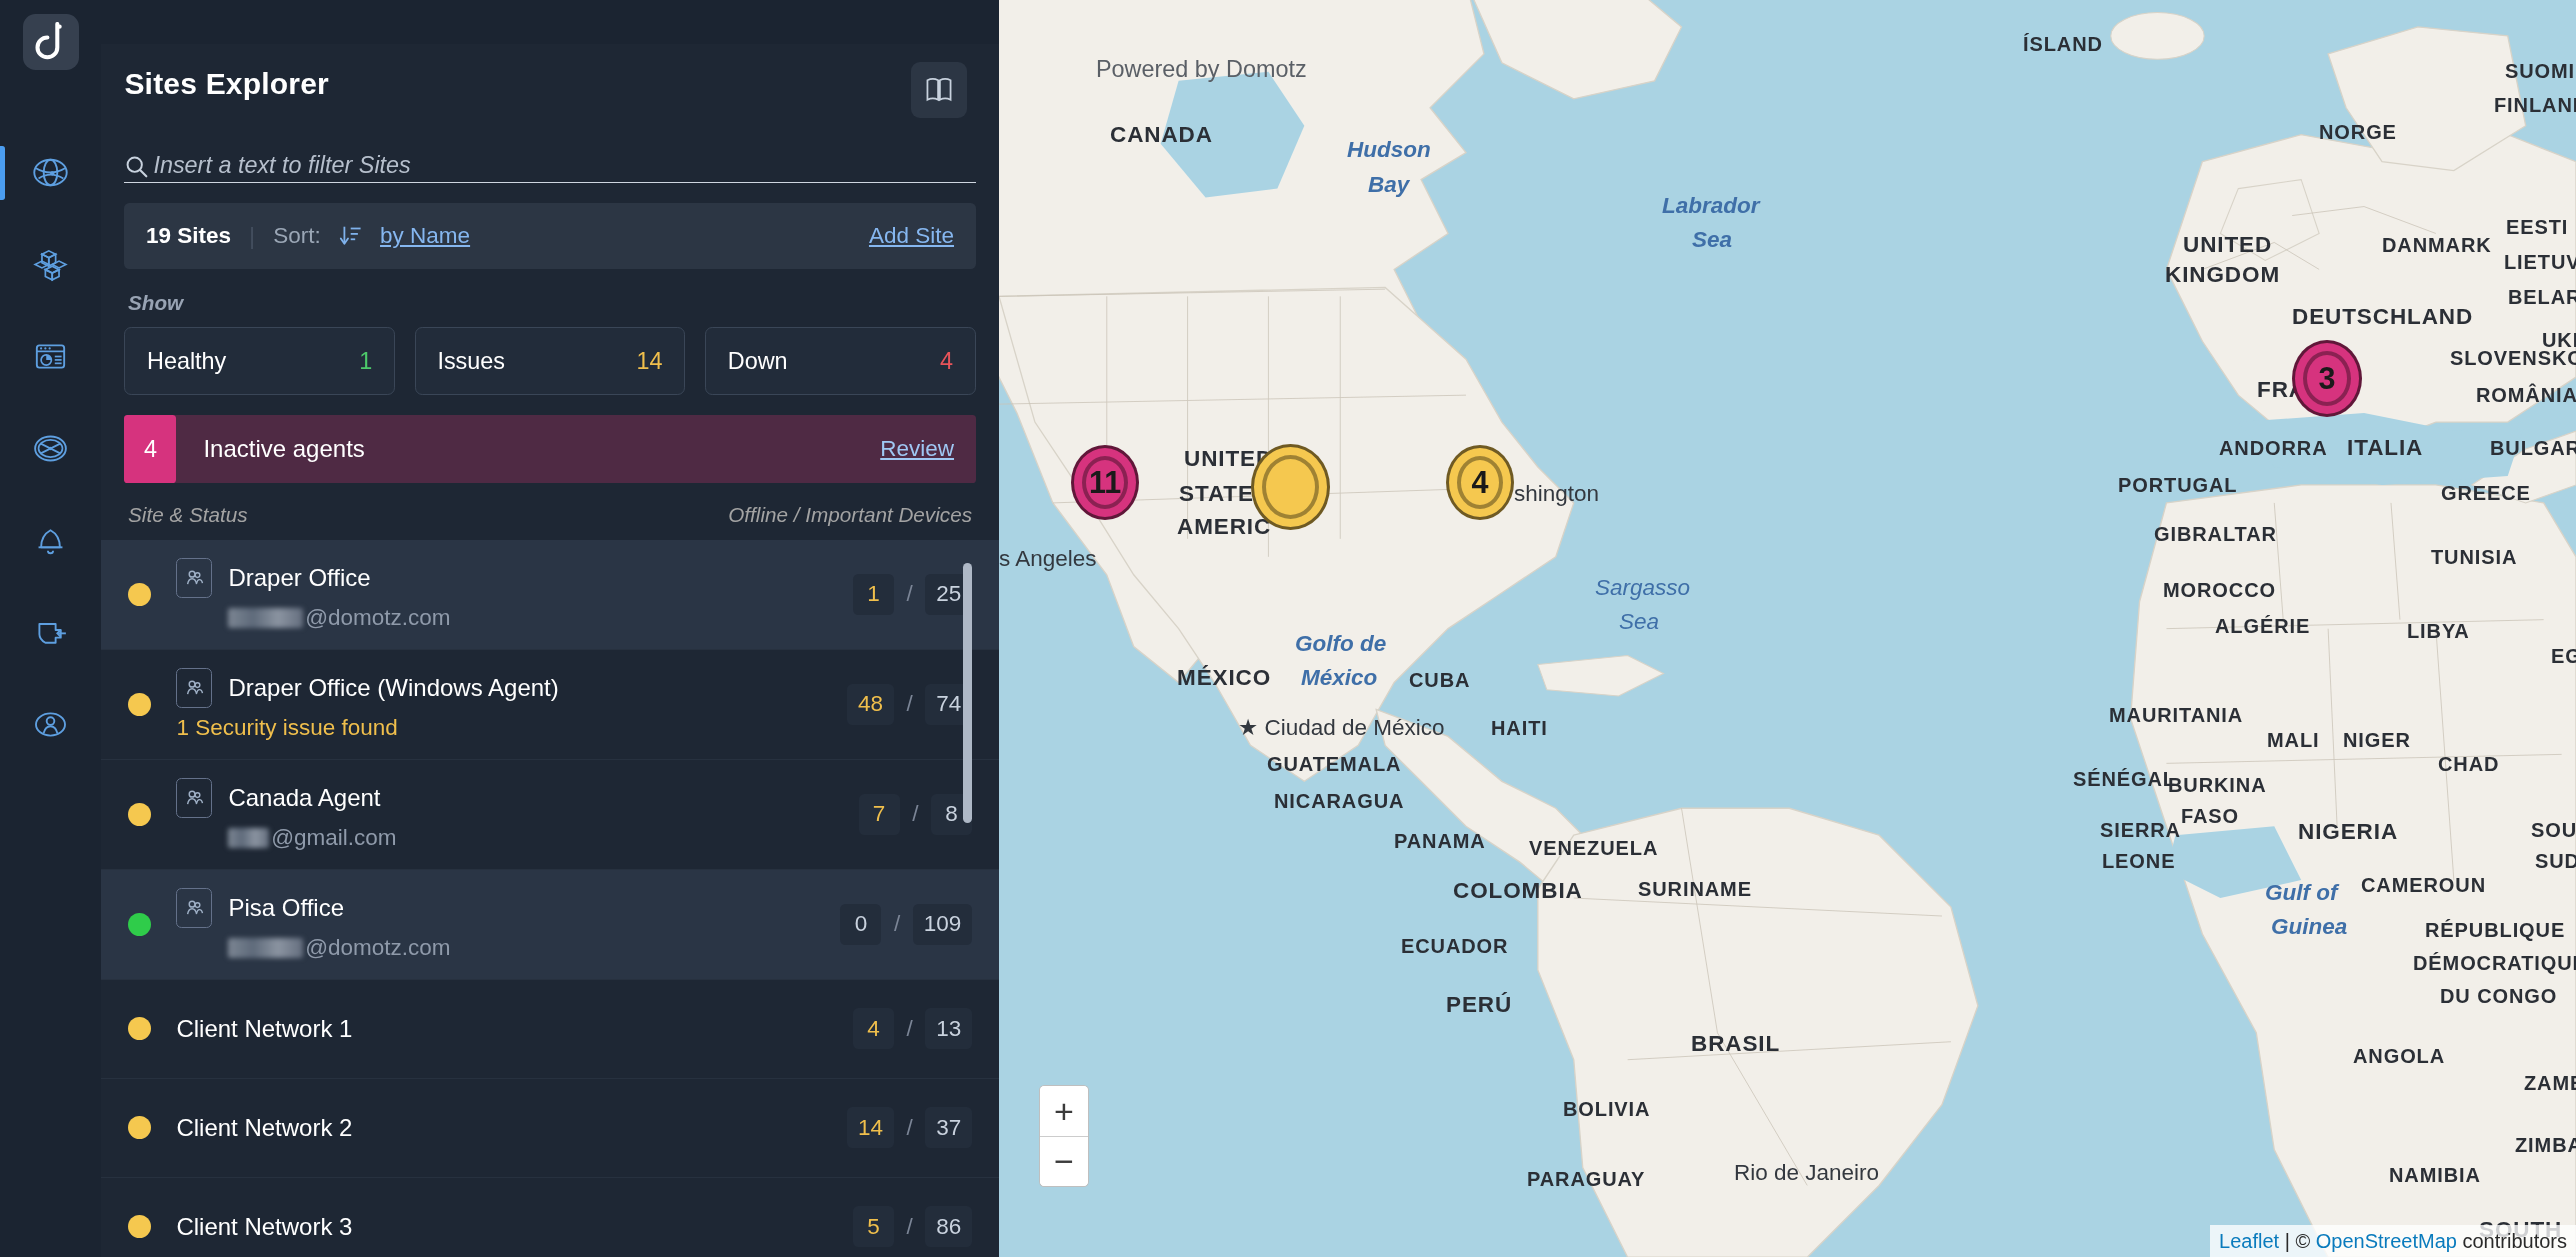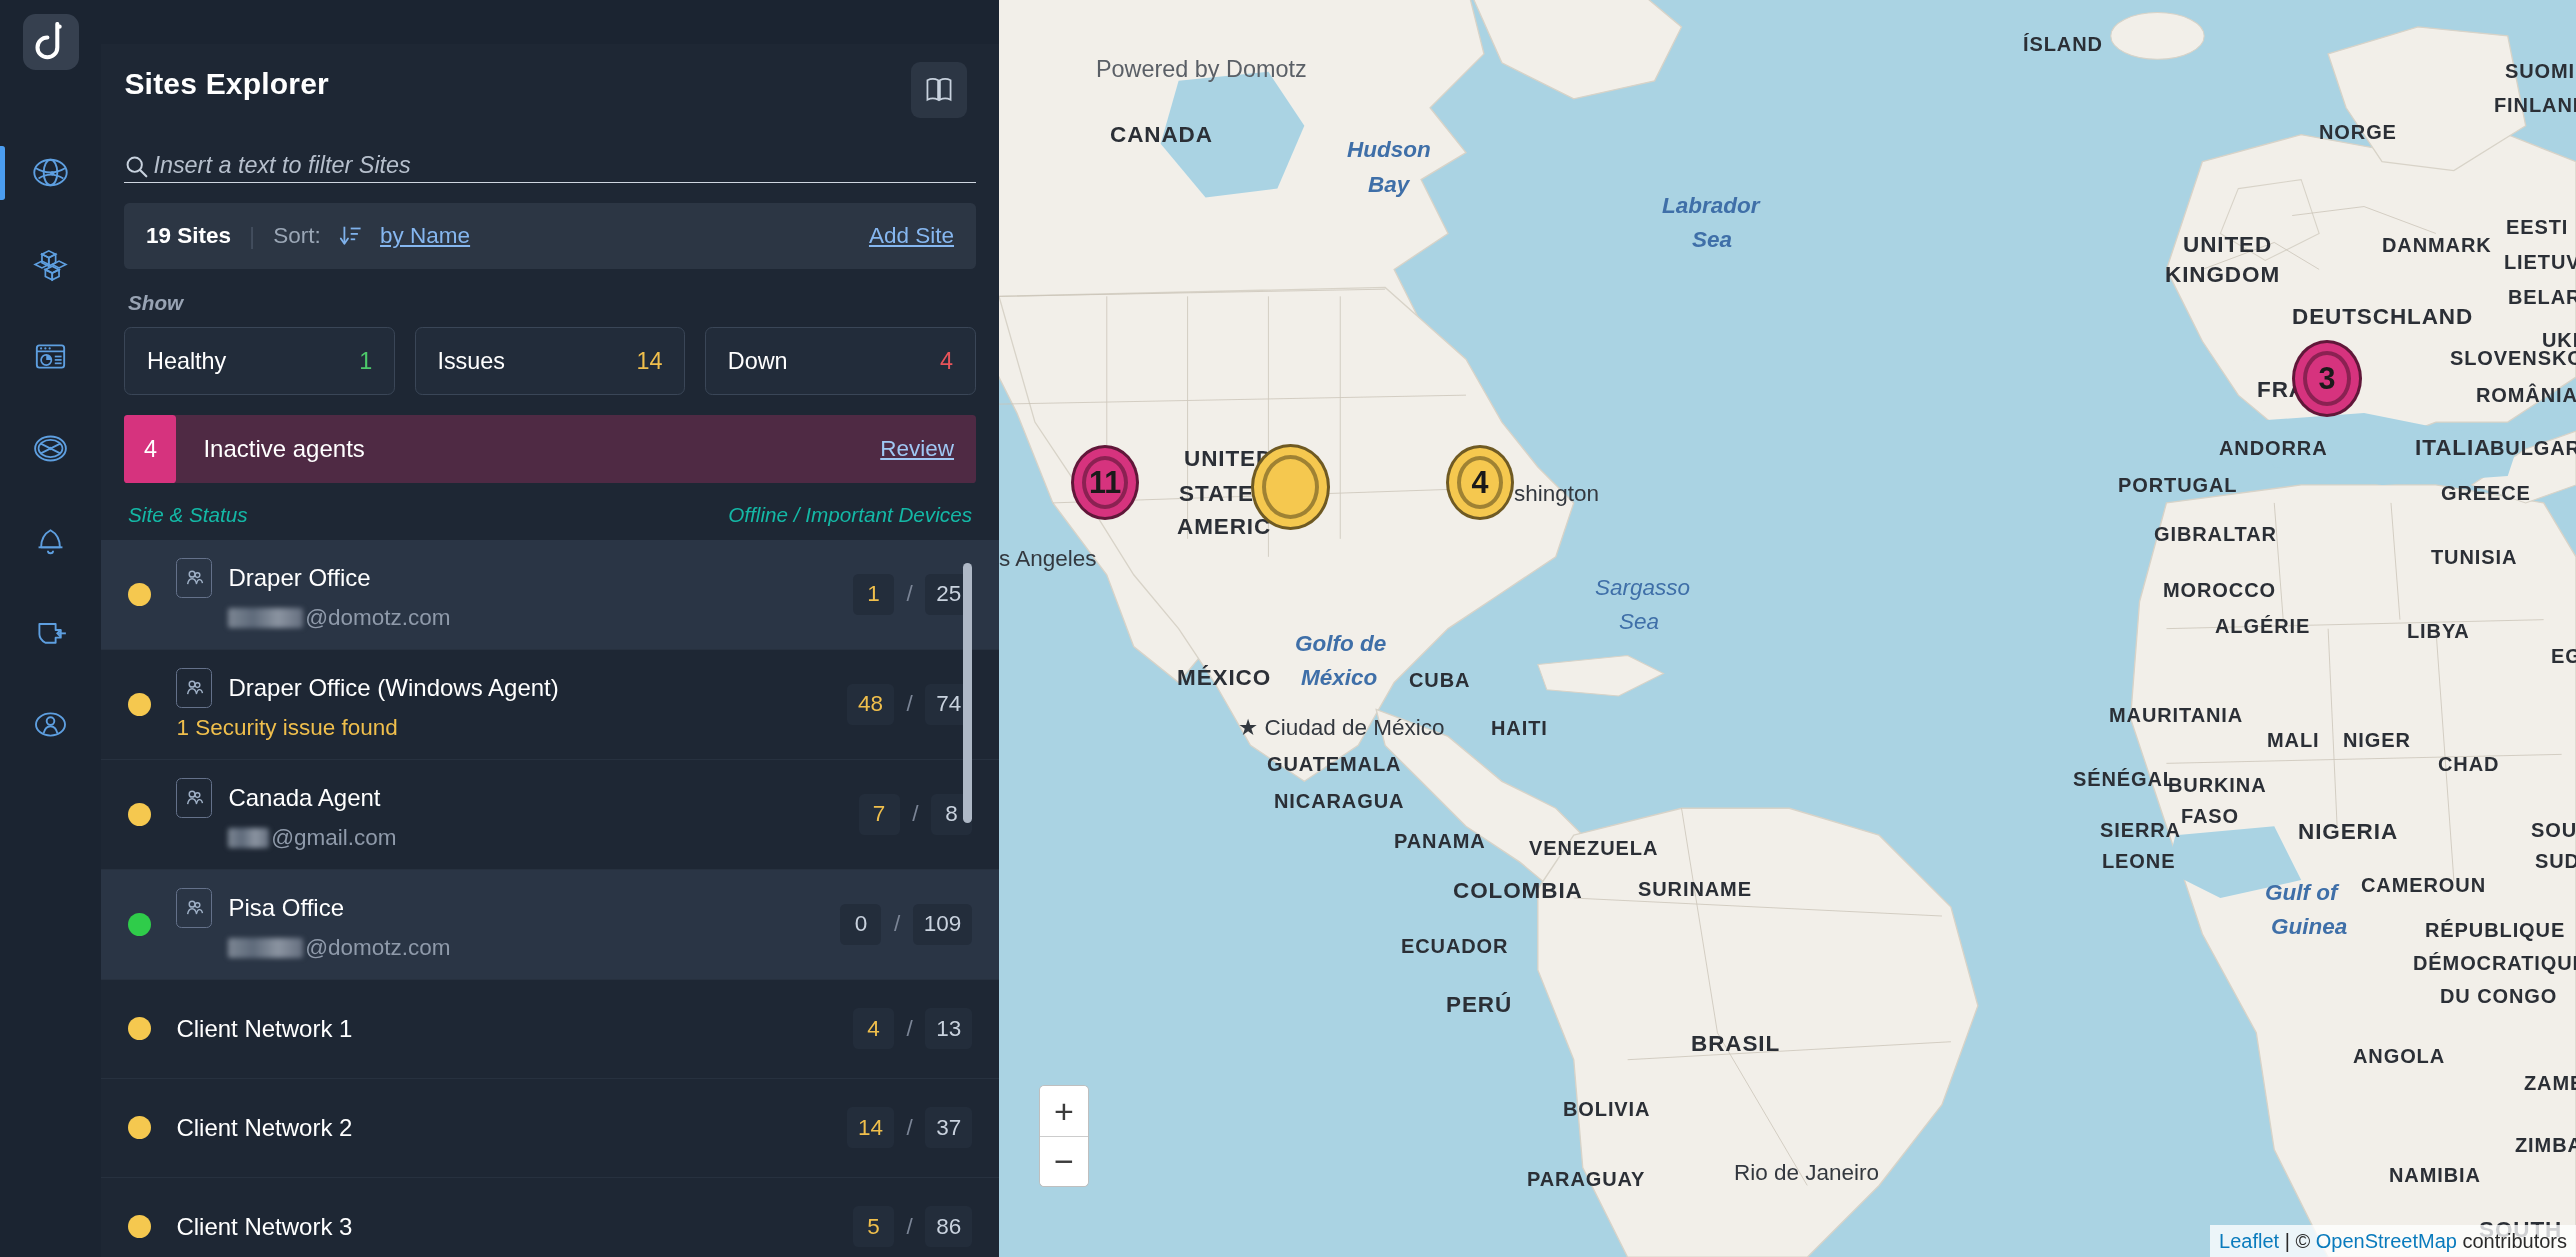--- a/index.html
+++ b/index.html
@@ -111,21 +111,21 @@
     display: flex; align-items: center; justify-content: center;
     font-size: 23.4px; color: #ffffff;
   }
   .banner-text { font-size: 24px; color: #ffffff; margin-left: 27px; }
   .banner-review { margin-left: auto; font-size: 22.5px; color: #9fc7f3; text-decoration: underline; }
 
   
   .list-head {
     display: flex; align-items: center; justify-content: space-between;
     padding: 20px 27px 12.6px 27px;
-    font-size: 20.7px; font-style: italic; color: #14b8a6;
+    font-size: 20.7px; font-style: italic; color: #a3a3a3;
   }
 
   
   .list { flex: 1 1 auto; overflow: hidden; position: relative; }
   .row {
     display: flex; align-items: center;
     padding: 0 27px 0 27px;
     border-bottom: 0.9px solid #27313f;
     position: relative;
   }
@@ -577,21 +577,21 @@
         <div class="maplabel lbl-country" style="left: 1184px; top: 232px;">UNITED</div>
         <div class="maplabel lbl-country sm" style="left: 1505px; top: 251px;">LIETUVA</div>
         <div class="maplabel lbl-country" style="left: 1166px; top: 262px;">KINGDOM</div>
         <div class="maplabel lbl-country sm" style="left: 1509px; top: 286px;">BELARUS</div>
         <div class="maplabel lbl-country" style="left: 1293px; top: 304px;">DEUTSCHLAND</div>
         <div class="maplabel lbl-country sm" style="left: 1451px; top: 347px;">SLOVENSKO</div>
         <div class="maplabel lbl-country" style="left: 1258px; top: 377px;">FRAN</div>
         <div class="maplabel lbl-country sm" style="left: 1543px; top: 329px;">UKR</div>
         <div class="maplabel lbl-country sm" style="left: 1477px; top: 384px;">ROMÂNIA</div>
         <div class="maplabel lbl-country sm" style="left: 1220px; top: 437px;">ANDORRA</div>
-        <div class="maplabel lbl-country" style="left: 1416px; top: 435px;">ITALIA</div>
+        <div class="maplabel lbl-country" style="left: 1348px; top: 435px;">ITALIA</div>
         <div class="maplabel lbl-country sm" style="left: 1491px; top: 437px;">BULGARIA</div>
         <div class="maplabel lbl-country" style="left: 185px; top: 446px;">UNITED</div>
         <div class="maplabel lbl-country" style="left: 180px; top: 481px;">STATES</div>
         <div class="maplabel lbl-country" style="left: 178px; top: 514px;">AMERIC</div>
         <div class="maplabel lbl-country sm" style="left: 1119px; top: 474px;">PORTUGAL</div>
         <div class="maplabel lbl-country sm" style="left: 1442px; top: 482px;">GREECE</div>
         <div class="maplabel lbl-city" style="left: 515px; top: 481px;">shington</div>
         <div class="maplabel lbl-country sm" style="left: 1155px; top: 523px;">GIBRALTAR</div>
         <div class="maplabel lbl-city" style="left: -12.6px; top: 546px;">os Angeles</div>
         <div class="maplabel lbl-country sm" style="left: 1432px; top: 546px;">TUNISIA</div>

